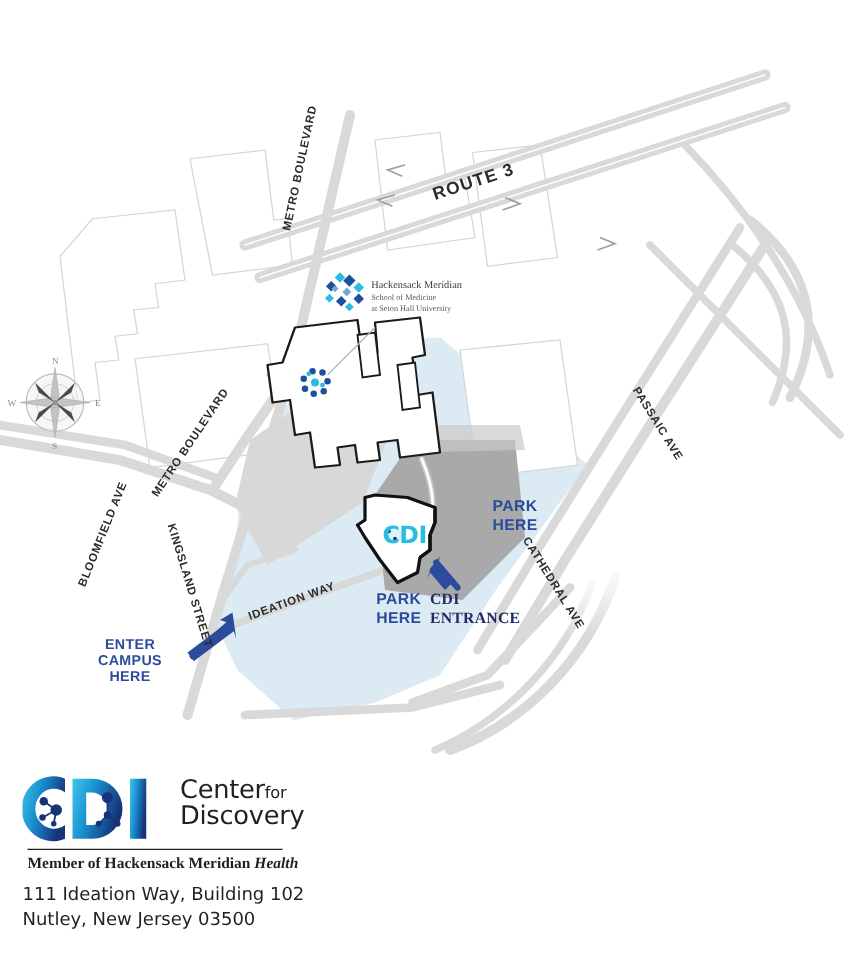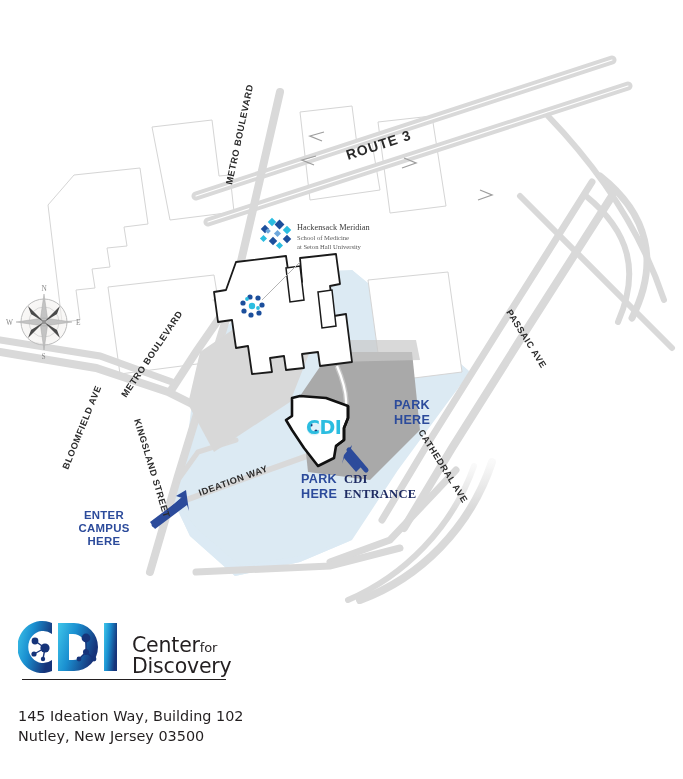--- a/index.html
+++ b/index.html
@@ -29,21 +29,21 @@
     top: 610px;
     width: 683px;
     height: 169px;
   }
   #logo-block {
     position: absolute;
     left: 18px;
     top: 8px;
     width: 300px;
   }
-  #logo-row { display: flex; align-items: flex-end; }
+  #logo-row { display: flex; align-items: flex-start; gap: 12px; }
   #logo-mark { flex: 0 0 auto; }
   #logo-words {
     margin-left: 6px;
     padding-top: 3px;
     line-height: 1.0;
     color: #231f20;
   }
   .lw {
     font-family: "DejaVu Sans", sans-serif;
     font-size: 20.5px;
@@ -415,20 +415,21 @@
       </svg>
 
       <div id="logo-words">
         <span class="lw"><span>Center</span><span class="sm">for</span></span>
         <span class="lw">Discovery</span>
       </div>
     </div>
 
     <div id="logo-rule"></div>
 
+    <div id="logo-member"><span>Member of Hackensack Meridian </span><span class="it">Health</span></div>
   </div>
 
   <div id="address">
-    <span>145 Ideation Way, Building 102</span>
+    <span>111 Ideation Way, Building 102</span>
     <span>Nutley, New Jersey 03500</span>
   </div>
 
 </div>
 
 </body></html>

